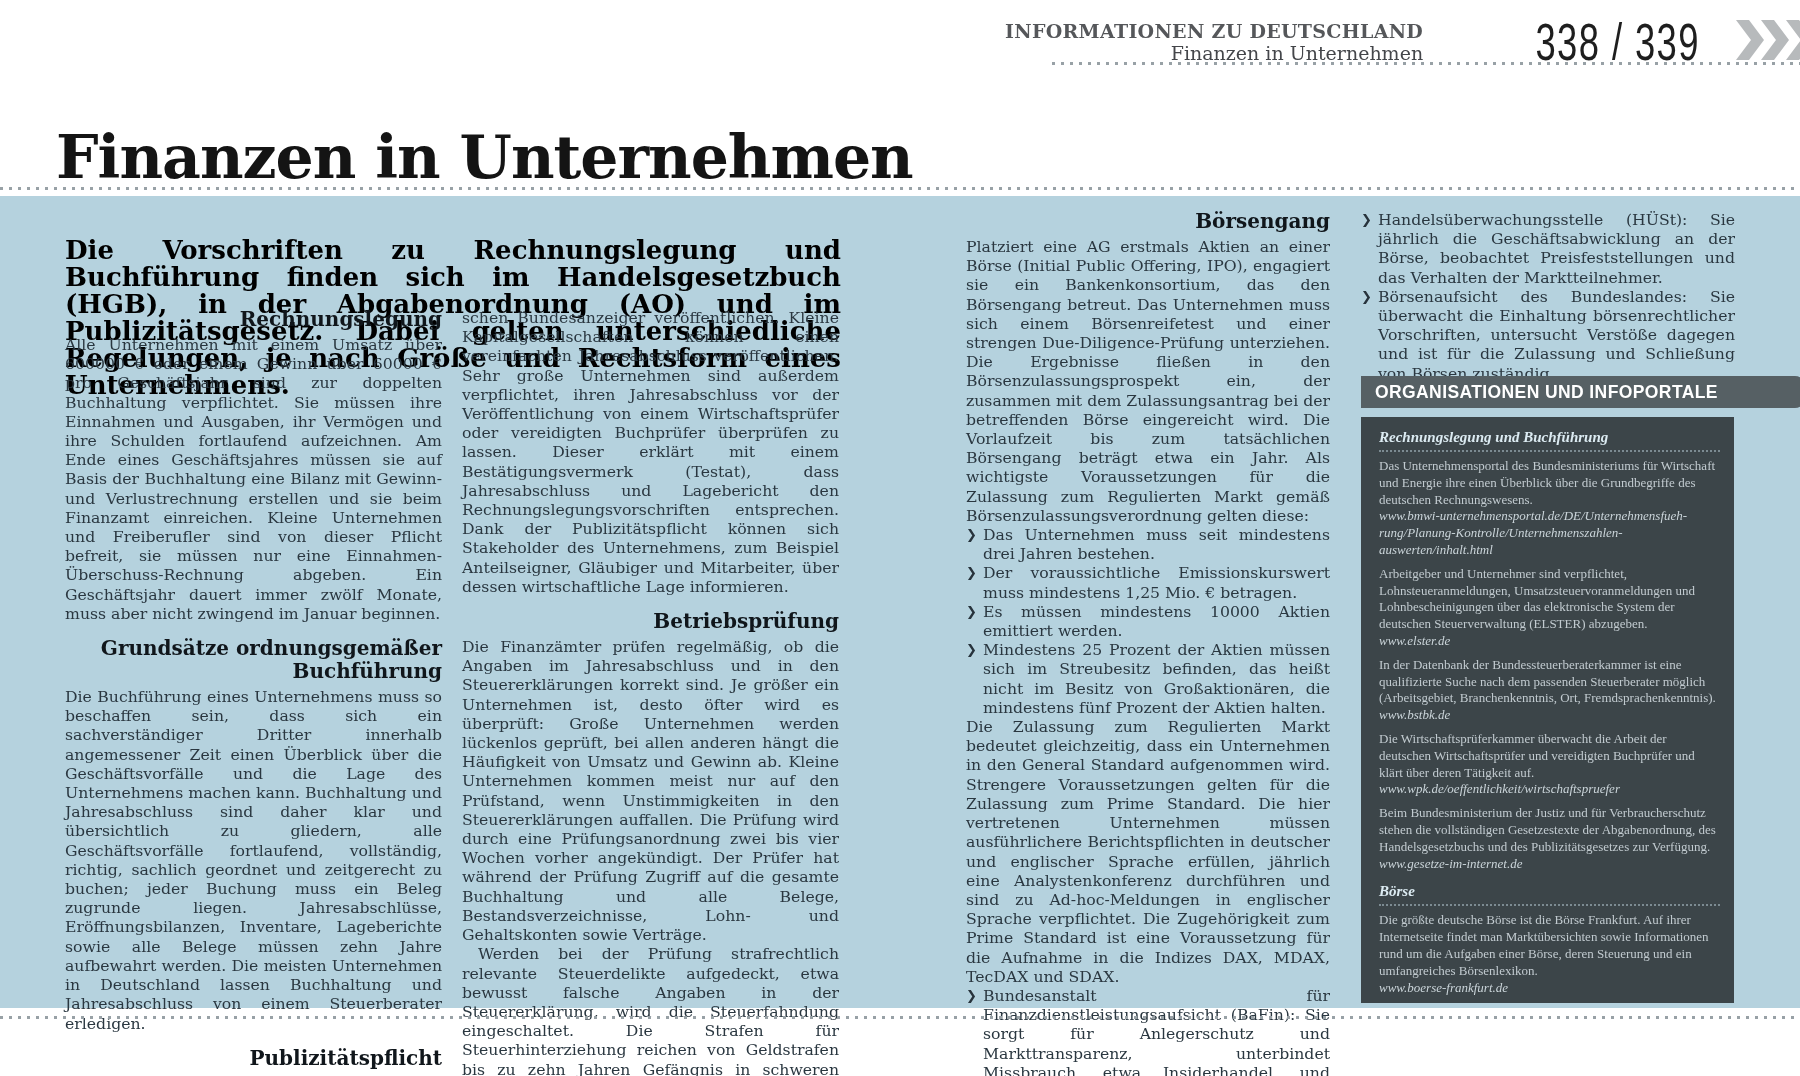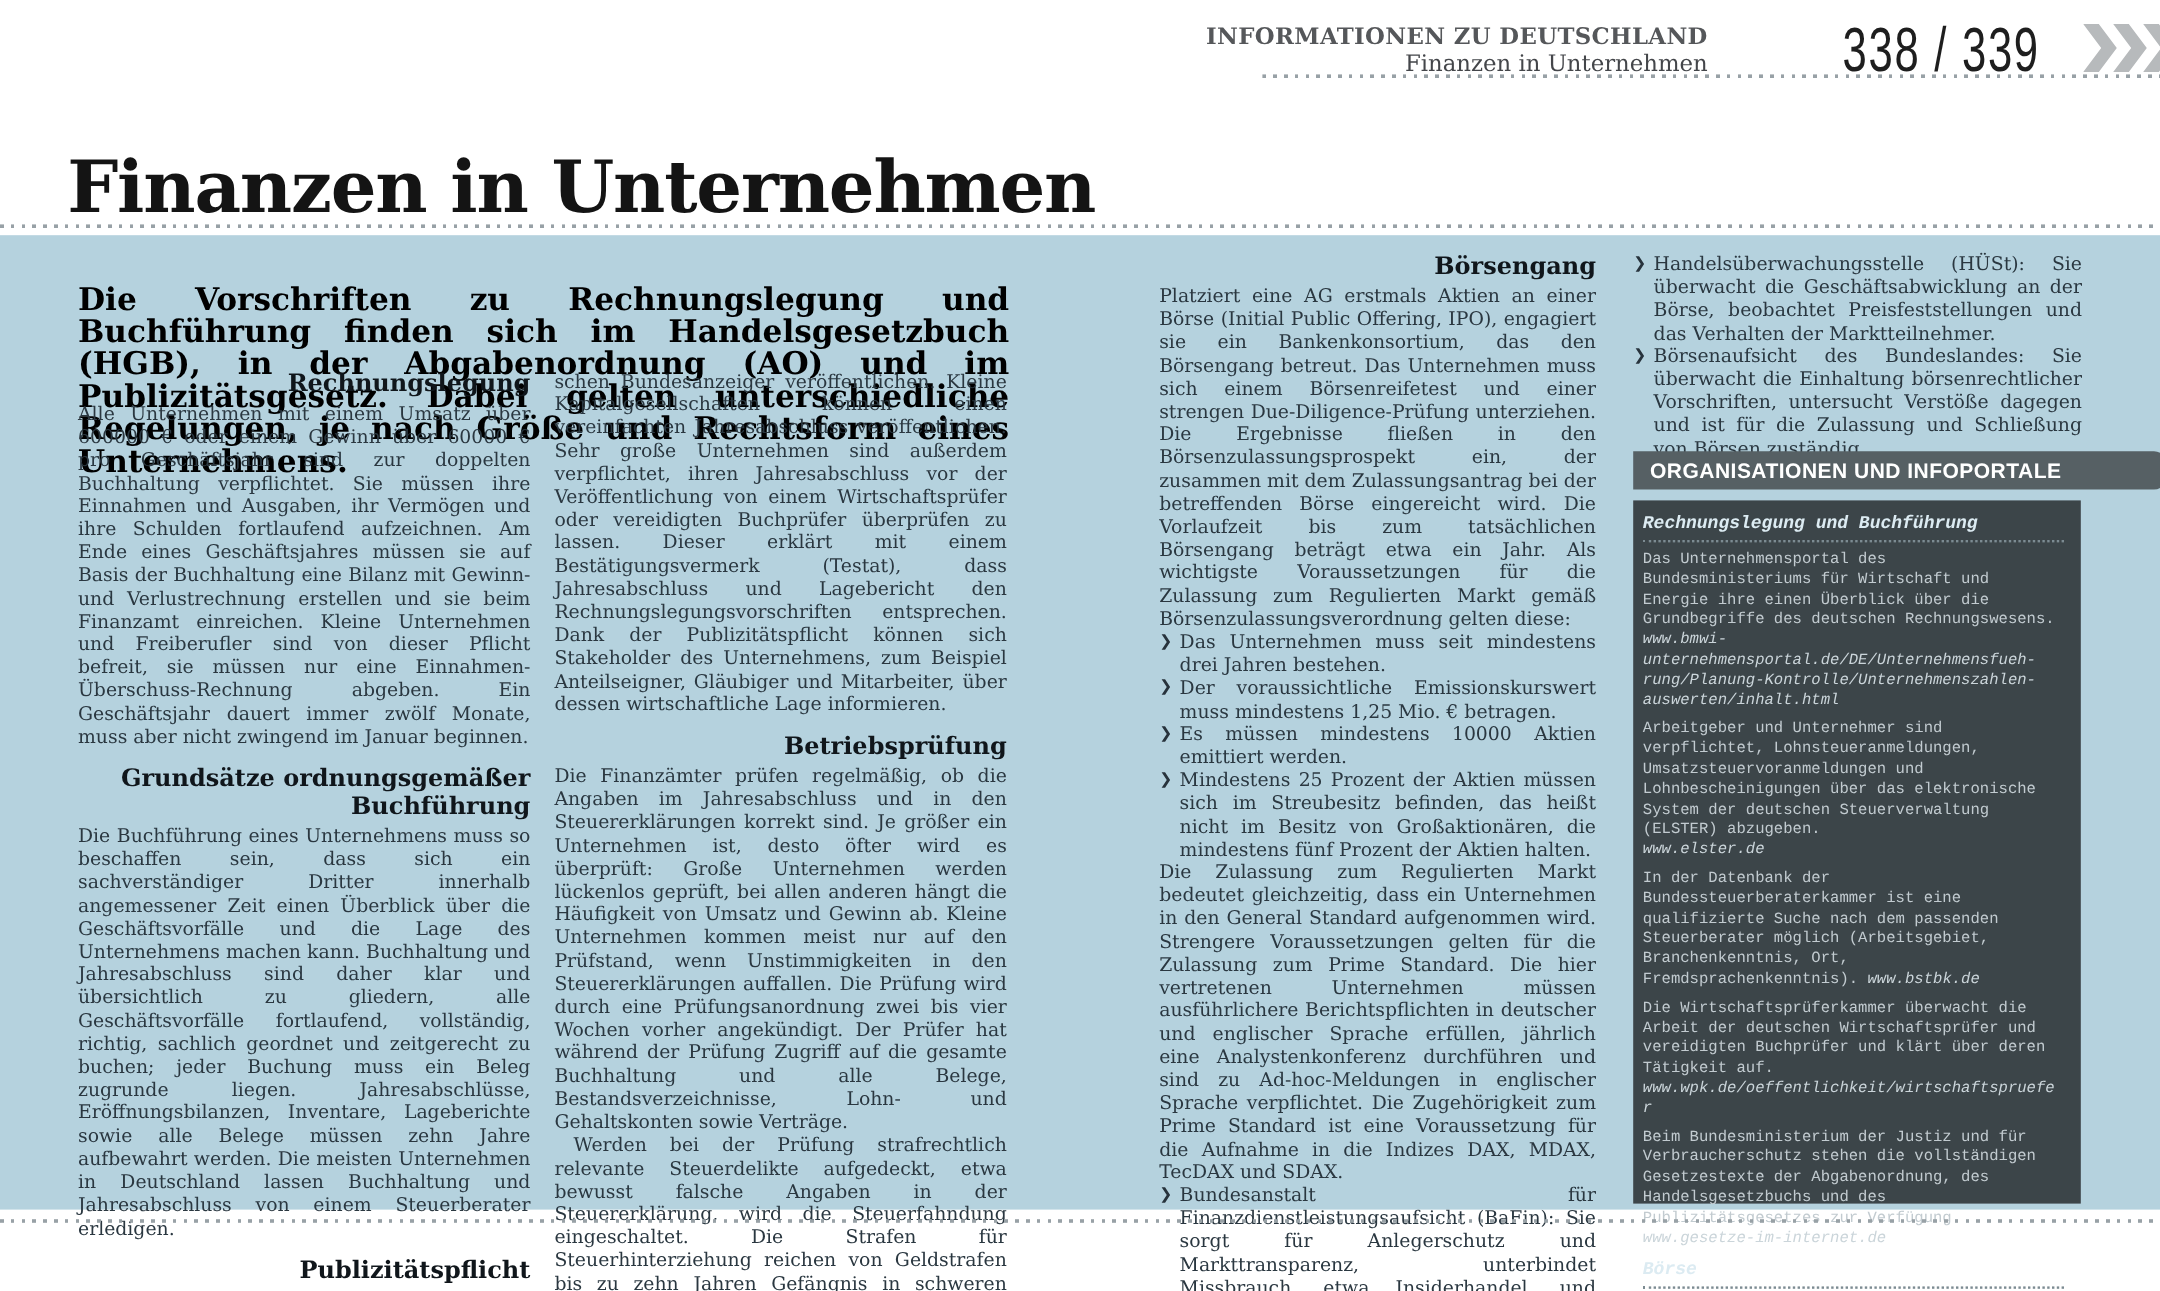--- a/index.html
+++ b/index.html
@@ -42,22 +42,22 @@
   .bullet{position:relative;padding-left:17px;}
   .chev{position:absolute;left:0;top:0;font-size:13px;font-weight:bold;color:#27333c;
         font-family:"DejaVu Sans",sans-serif;}
 
   
   .ibx-band{position:absolute;left:1361px;top:180px;width:444px;height:32px;box-sizing:border-box;
             background:#566064;border-radius:0 10px 10px 0;color:#ffffff;
             font-family:"Liberation Sans",sans-serif;font-weight:bold;font-size:17.5px;
             letter-spacing:.4px;line-height:32px;padding-left:14px;white-space:nowrap;}
   .ibx{position:absolute;left:1361px;top:221px;width:373px;height:586px;box-sizing:border-box;
-       background:#3c4549;padding:11px 14px 10px 8px;
-       font-family:Liberation Mono, monospace;font-size:13px;line-height:16.8px;color:#c2cbd0;}
+       background:#3c4549;padding:11px 14px 10px 18px;
+       font-family:Liberation Serif, serif;font-size:13px;line-height:16.8px;color:#c2cbd0;}
   .ibx-head{font-size:15px;line-height:18px;font-weight:bold;font-style:italic;color:#dcebf2;
             padding-bottom:4px;margin-bottom:6px;border-bottom:2px dotted #7c8b92;}
   .ibx-head.later{margin-top:10px;}
   .ibx-item{margin-bottom:7px;}
   .ibx-url{font-style:italic;color:#cbd5da;overflow-wrap:anywhere;}
   .ibx-url.block{display:block;}
 </style>
 </head>
 <body>
 
@@ -122,21 +122,21 @@
     <p class="para">Die Zulassung zum Regulierten Markt bedeutet gleichzeitig, dass ein Unternehmen in den General Standard aufgenommen wird. Strengere Voraussetzungen gelten für die Zulassung zum Prime Standard. Die hier vertretenen Unternehmen müssen ausführlichere Berichtspflichten in deutscher und englischer Sprache erfüllen, jährlich eine Analystenkonferenz durchführen und sind zu Ad-hoc-Meldungen in englischer Sprache verpflichtet. Die Zugehörigkeit zum Prime Standard ist eine Voraussetzung für die Aufnahme in die Indizes DAX, MDAX, TecDAX und SDAX.</p>
     <div class="bullet">
       <span class="chev">❯</span>
       <span>Bundesanstalt für Finanzdienstleistungsaufsicht (BaFin): Sie sorgt für Anlegerschutz und Markttransparenz, unterbindet Missbrauch, etwa Insiderhandel, und verfolgt Kurs- und Marktmanipulationen.</span>
     </div>
   </div>
 
   <div class="col col4">
     <div class="bullet">
       <span class="chev">❯</span>
-      <span>Handelsüberwachungsstelle (HÜSt): Sie überwacht die Geschäftsabwicklung an der Börse, beobachtet Preisfeststellungen und das Verhalten der Marktteilnehmer.</span>
+      <span>Handelsüberwachungsstelle (HÜSt): Sie jährlich die Geschäftsabwicklung an der Börse, beobachtet Preisfeststellungen und das Verhalten der Marktteilnehmer.</span>
     </div>
     <div class="bullet">
       <span class="chev">❯</span>
       <span>Börsenaufsicht des Bundeslandes: Sie überwacht die Einhaltung börsenrechtlicher Vorschriften, untersucht Verstöße dagegen und ist für die Zulassung und Schließung von Börsen zuständig.</span>
     </div>
   </div>
 
   <div class="ibx-band">ORGANISATIONEN UND INFOPORTALE</div>
   <div class="ibx">
     <div class="ibx-head">Rechnungslegung und Buchführung</div>

